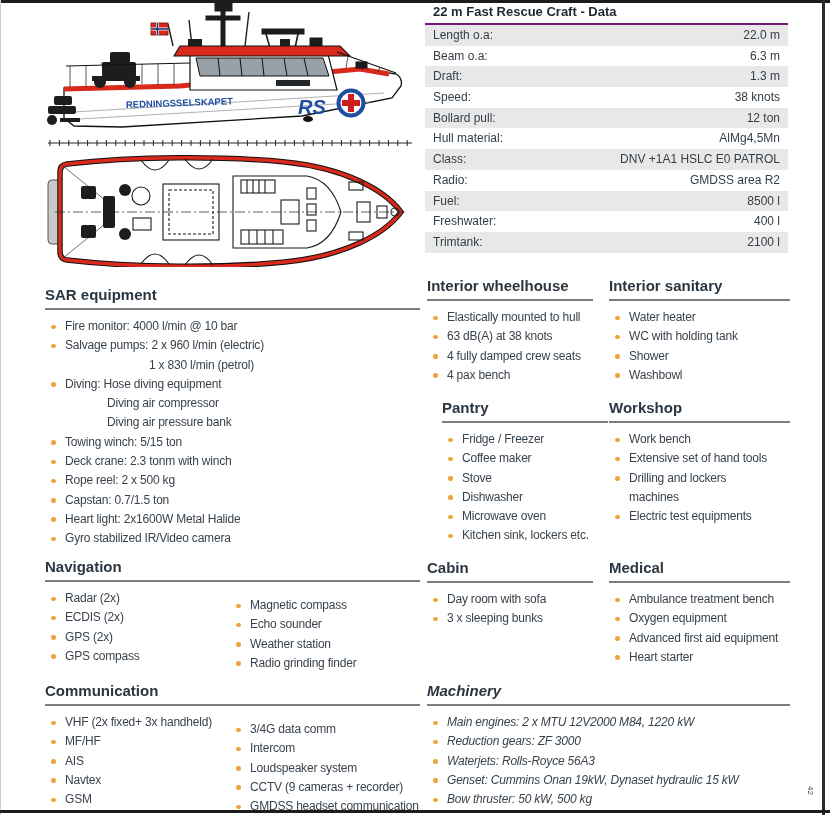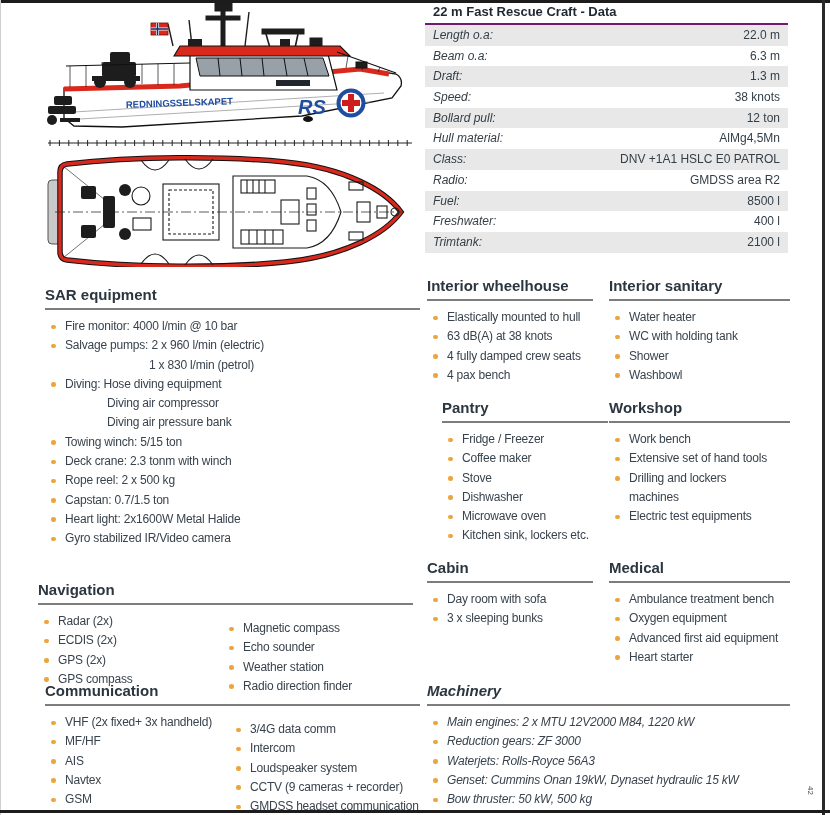--- a/index.html
+++ b/index.html
@@ -13,38 +13,38 @@
   
   .draw-side{position:absolute;left:40px;top:2px;width:380px;height:148px;}
   .draw-plan{position:absolute;left:45px;top:152px;width:375px;height:115px;}
 
   
   .spec{position:absolute;left:425px;top:1px;width:363px;}
   .spec-title{font-size:13px;font-weight:bold;color:#1f2831;padding:3px 8px 4px 8px;
               border-bottom:2px solid #701a75;}
   .srow{display:flex;height:20.7px;line-height:20.7px;font-size:12px;color:#333e47;}
   .srow.odd{background:#e8e8e8;}
-  .sl{flex:0 0 auto;padding-left:8px;font-style:italic;}
+  .sl{flex:0 0 auto;padding-left:8px;}
   .sv{flex:1 1 auto;text-align:right;padding-right:8px;}
 
   
   .sec{position:absolute;}
   .sec h2{margin:0;font-size:15px;font-weight:bold;color:#2b3640;letter-spacing:0;}
   .rule{height:2px;background:#7d7d7d;margin-top:5px;}
   ul.blist{list-style:none;margin:7px 0 0 0;padding:0;font-size:12px;letter-spacing:-0.2px;}
   ul.blist li{position:relative;}
   .dot{position:absolute;left:6px;top:7.5px;width:4.5px;height:4.5px;border-radius:50%;
        background:#eca53c;}
   .bt{margin-left:20px;}
   .bt > div{line-height:19.3px;white-space:nowrap;}
   .cols{position:relative;}
   ul.c2{position:absolute;left:185px;top:0;width:190px;}
 
   .sec-sar{left:45px;top:286px;width:375px;}
-  .sec-nav{left:38px;top:558px;width:375px;margin-top:23px;}
+  .sec-nav{left:45px;top:558px;width:375px;}
   .sec-comm{left:45px;top:682px;width:375px;}
   .sec-wheel{left:427px;top:277px;width:166px;}
   .sec-pantry{left:427px;top:399px;width:166px;margin-left:15px;}
   .sec-cabin{left:427px;top:559px;width:166px;}
   .sec-mach{left:427px;top:682px;width:363px;font-style:italic;}
   .sec-san{left:609px;top:277px;width:181px;}
   .sec-work{left:609px;top:399px;width:181px;}
   .sec-med{left:609px;top:559px;width:181px;}
 
   .page-num{position:absolute;left:806px;top:786px;font-size:8px;color:#44505a;
@@ -351,21 +351,21 @@
           </li>
           <li>
             <span class="dot"></span>
             <div class="bt">
               <div>Weather station</div>
             </div>
           </li>
           <li>
             <span class="dot"></span>
             <div class="bt">
-              <div>Radio direction finder</div>
+              <div>Radio grinding finder</div>
             </div>
           </li>
         </ul>
     </div>
   </section>
 
   <section class="sec sec-comm">
     <h2>Communication</h2>
     <div class="rule"></div>
     <div class="cols">

